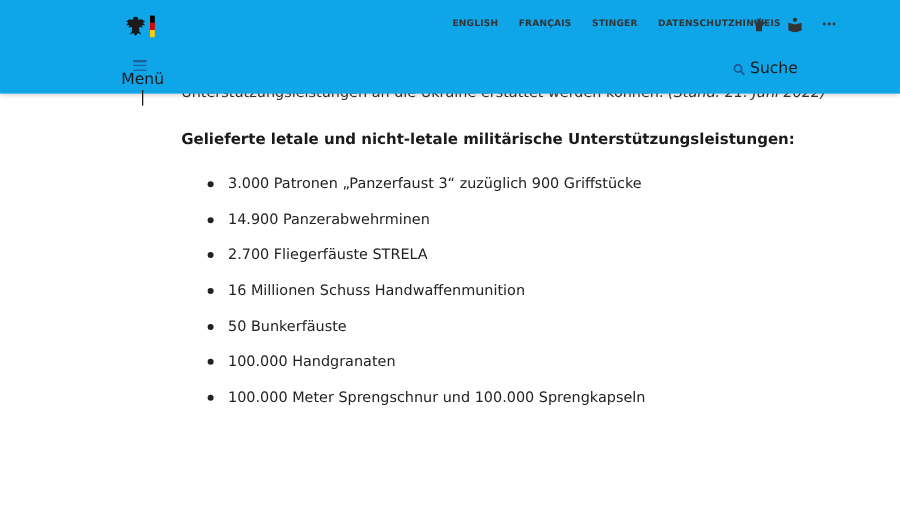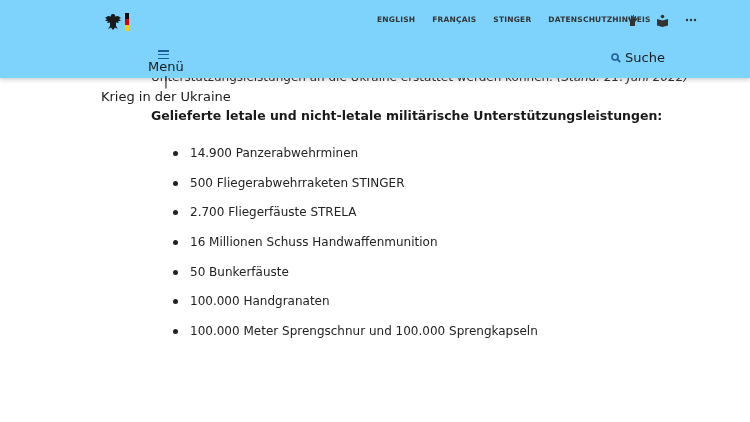--- a/index.html
+++ b/index.html
@@ -7,21 +7,21 @@
   body { font-family: "DejaVu Sans", "Liberation Sans", sans-serif; color: #1a1a1a; position: relative; }
 
   .content { position: absolute; left: 0; top: 0; width: 750px; height: 392px; overflow: hidden; }
   .intro { position: absolute; left: 151px; top: 70px; font-size: 12px; color: #333; white-space: nowrap; }
   .intro em { font-style: italic; }
   .section-heading { position: absolute; left: 151px; top: 108px; font-size: 12.5px; font-weight: bold; color: #1a1a1a; white-space: nowrap; }
   .list { position: absolute; left: 173px; top: 145px; list-style: none; }
   .list li { position: relative; height: 29.7px; font-size: 12px; color: #222; padding-left: 17px; white-space: nowrap; line-height: 16px; }
   .list li::before { content: ""; position: absolute; left: 0; top: 6px; width: 5px; height: 5px; border-radius: 50%; background: #222; }
 
-  .header { position: absolute; left: 0; top: 0; width: 750px; height: 78px; background: #7dd3fc; box-shadow: 0 2px 4px rgba(0,0,0,0.18); z-index: 5; }
+  .header { position: absolute; left: 0; top: 0; width: 750px; height: 78px; background: #0ea5e9; box-shadow: 0 2px 4px rgba(0,0,0,0.18); z-index: 5; }
   .logo { position: absolute; left: 103px; top: 12px; width: 28px; height: 20px; display: flex; align-items: center; }
   .flag { position: absolute; left: 125px; top: 13px; width: 4px; height: 18px; }
   .flag span { display: block; width: 4px; height: 6px; }
   .topnav { position: absolute; top: 15px; left: 377px; display: flex; gap: 0; font-size: 7.5px; font-weight: bold; color: #333; letter-spacing: 0.2px; }
   .topnav a { color: #333; text-decoration: none; margin-right: 17px; }
   .icons { position: absolute; top: 13px; left: 626px; display: flex; gap: 15px; align-items: center; }
   .icons .ic { width: 14px; height: 14px; display: flex; align-items: center; justify-content: center; color: #333; font-size: 11px; }
 
   .menubar { position: absolute; left: 101px; top: 50px; display: flex; align-items: center; font-size: 13px; color: #1a1a1a; flex-direction: column; }
   .hamburger { width: 11px; height: 9px; display: flex; flex-direction: column; justify-content: space-between; margin-right: 5px; }
@@ -32,22 +32,22 @@
 </style>
 </head>
 <body>
 
 <div class="content">
   <div class="intro">
     <span>Unterstützungsleistungen an die Ukraine erstattet werden können. </span><em>(Stand: 21. Juni 2022)</em>
   </div>
   <div class="section-heading">Gelieferte letale und nicht-letale militärische Unterstützungsleistungen:</div>
   <ul class="list">
+    <li>3.000 Patronen „Panzerfaust 3“ zuzüglich 900 Griffstücke</li>
     <li>14.900 Panzerabwehrminen</li>
-    <li>500 Fliegerabwehrraketen STINGER</li>
     <li>2.700 Fliegerfäuste STRELA</li>
     <li>16 Millionen Schuss Handwaffenmunition</li>
     <li>50 Bunkerfäuste</li>
     <li>100.000 Handgranaten</li>
     <li>100.000 Meter Sprengschnur und 100.000 Sprengkapseln</li>
   </ul>
 </div>
 
 <div class="header">
   <div class="logo">
@@ -90,21 +90,20 @@
   </div>
 
   <div class="menubar">
     <div class="hamburger">
         <span></span>
         <span></span>
         <span></span>
       </div>
     <span>Menü</span>
     <span class="sep">|</span>
-    <span>Krieg in der Ukraine</span>
   </div>
 
   <div class="search">
     <svg width="10" height="10" viewBox="0 0 10 10">
         <circle cx="4" cy="4" r="3" stroke="#1d5d9b" stroke-width="1.6" fill="none"></circle>
         <line x1="6.2" y1="6.2" x2="9.2" y2="9.2" stroke="#1d5d9b" stroke-width="1.8"></line>
       </svg>
     <span>Suche</span>
   </div>
 </div>

